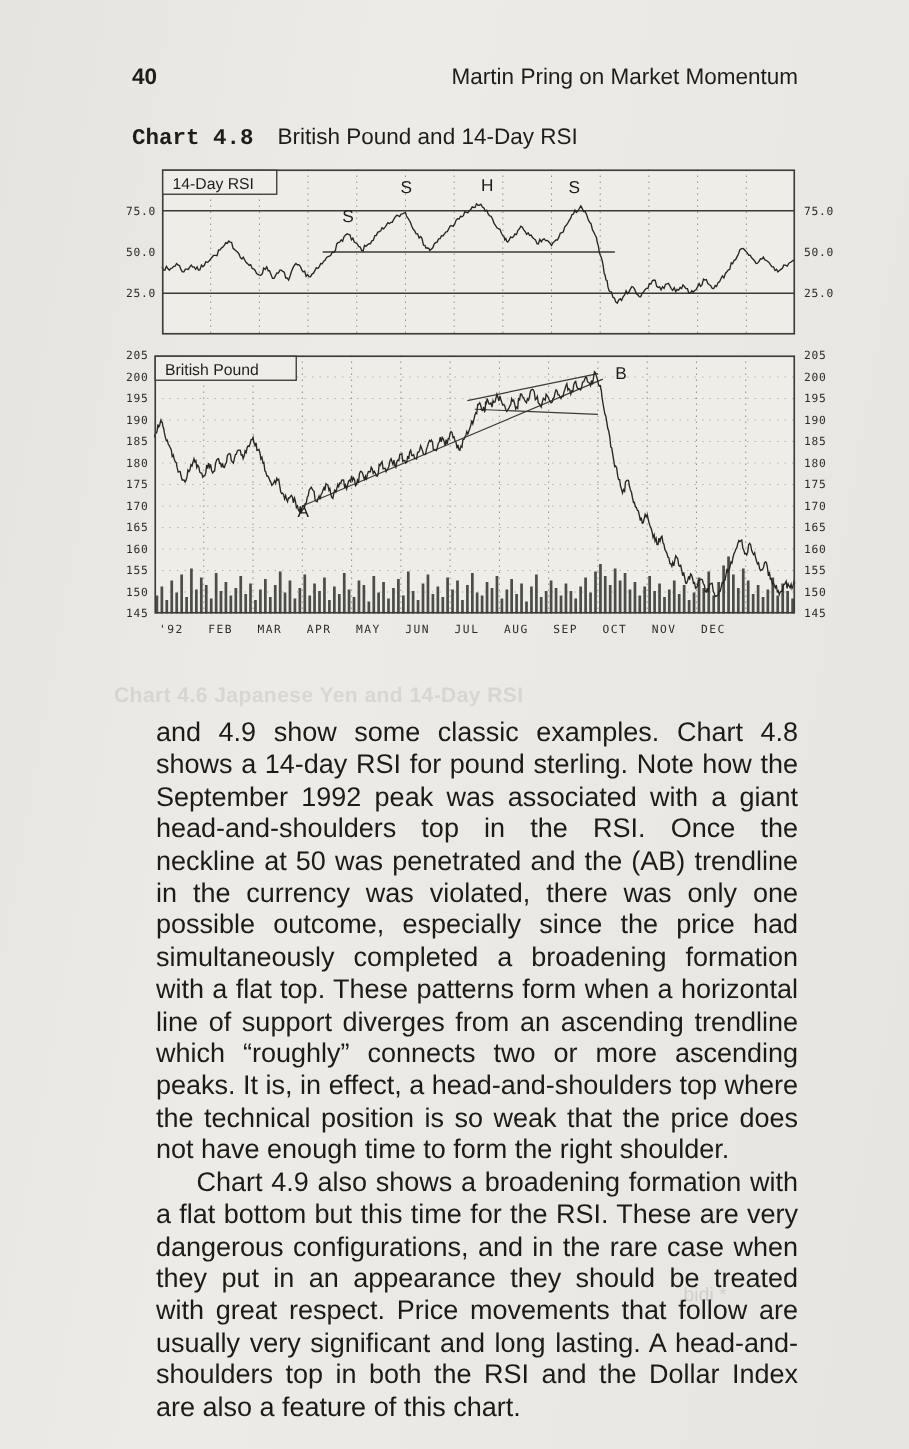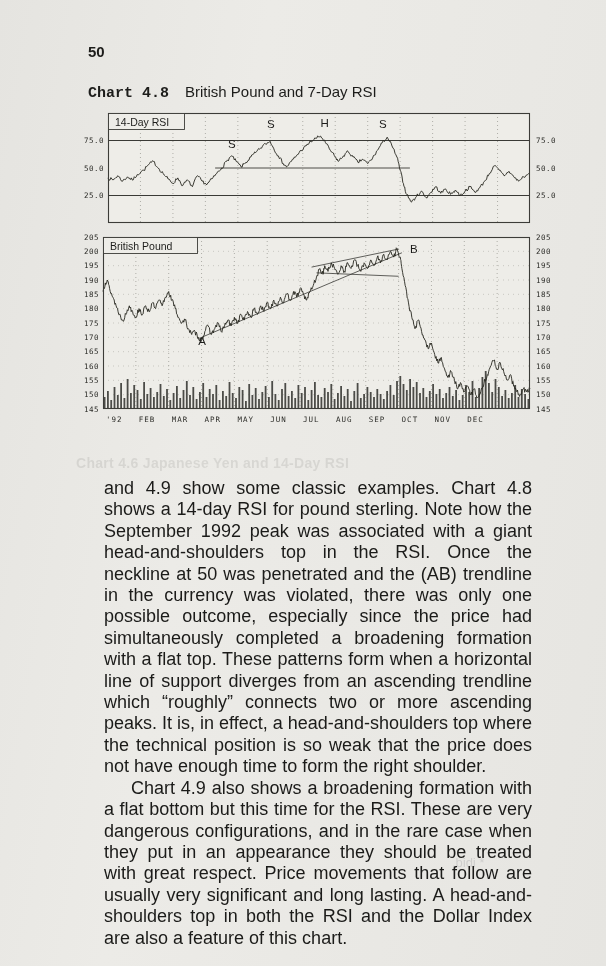--- a/index.html
+++ b/index.html
@@ -21,25 +21,26 @@
   .bodytext p{margin:0;}
   .bodytext p + p{text-indent:27px;}
   .ghost-foot{position:absolute;left:452px;top:855px;font-size:13px;color:#50505a;opacity:.16;transform:scaleX(-1);}
 </style>
 </head>
 <body>
 
 <div class="page">
 
   <div class="header">
-    <span class="pagenum">50</span>
+    <span class="pagenum">40</span>
+    <span class="runtitle">Martin Pring on Market Momentum</span>
   </div>
 
   <div class="caption">
-    <span class="cap-label">Chart 4.8</span><span>British Pound and 7-Day RSI</span>
+    <span class="cap-label">Chart 4.8</span><span>British Pound and 14-Day RSI</span>
   </div>
 
   <svg id="svg-rsi" class="figure-svg" width="492" height="127">
       <rect x="28" y="7" width="422" height="110" fill="#eeede8"></rect>
       <line x1="60.46153846153846" y1="7" x2="60.46153846153846" y2="117" stroke="#93938c" stroke-width="0.7" stroke-dasharray="1 3"></line>
       <line x1="92.92307692307692" y1="7" x2="92.92307692307692" y2="117" stroke="#93938c" stroke-width="0.7" stroke-dasharray="1 3"></line>
       <line x1="125.38461538461539" y1="7" x2="125.38461538461539" y2="117" stroke="#93938c" stroke-width="0.7" stroke-dasharray="1 3"></line>
       <line x1="157.84615384615384" y1="7" x2="157.84615384615384" y2="117" stroke="#93938c" stroke-width="0.7" stroke-dasharray="1 3"></line>
       <line x1="190.30769230769232" y1="7" x2="190.30769230769232" y2="117" stroke="#93938c" stroke-width="0.7" stroke-dasharray="1 3"></line>
       <line x1="222.76923076923077" y1="7" x2="222.76923076923077" y2="117" stroke="#93938c" stroke-width="0.7" stroke-dasharray="1 3"></line>

